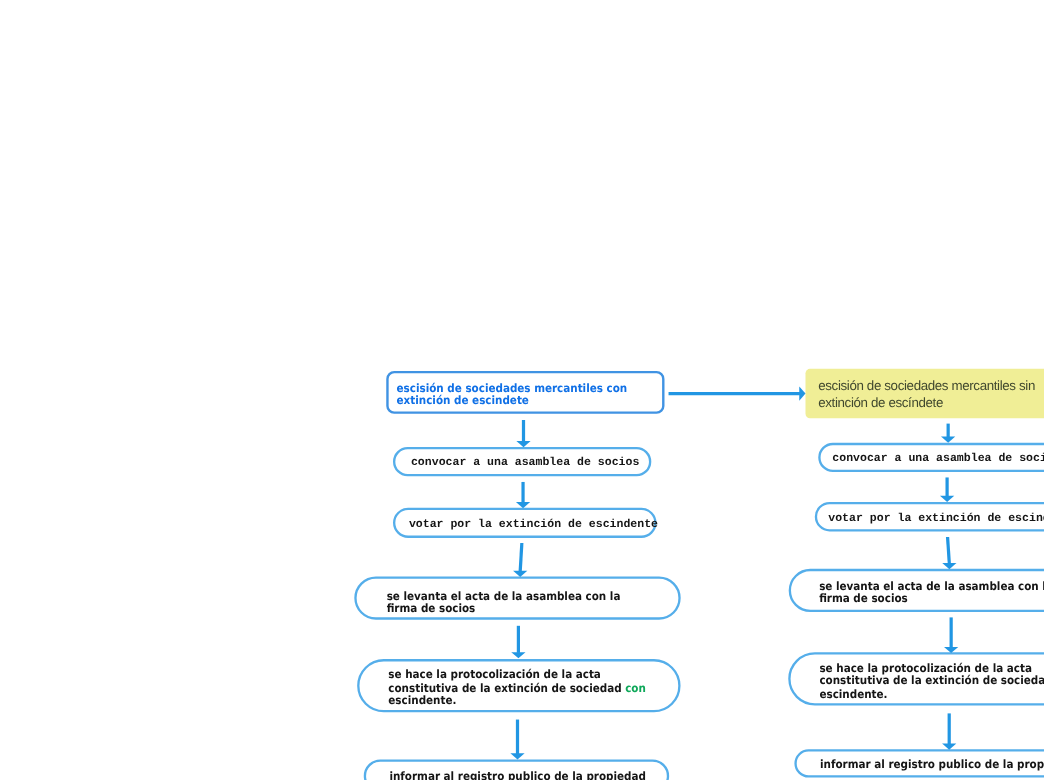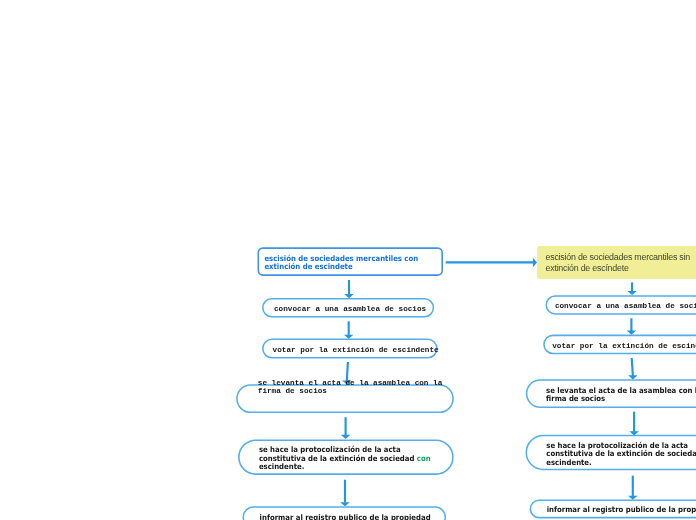--- a/index.html
+++ b/index.html
@@ -70,21 +70,21 @@
   </div>
 
   <div class="node" style="left:262px;top:298px;width:172.2px;height:19.5px;padding:0 7.6px 0 11.6px;">
     <span class="txt dark ctr">convocar a una asamblea de socios</span>
   </div>
 
   <div class="node" style="left:262px;top:338.5px;width:175.7px;height:20.1px;padding:0 8.6px 0 10.6px;">
     <span class="txt dark ctr">votar por la extinción de escindente</span>
   </div>
 
-  <div class="node" style="left:236.2px;top:377px;width:217.6px;height:17px;padding:0 21.6px;font-family:Liberation Mono, monospace;">
+  <div class="node" style="left:236.2px;top:392px;width:217.6px;height:17px;padding:0 21.6px;">
     <span class="txt dark">se levanta el acta de la asamblea con la
 firma de socios</span>
   </div>
 
   <div class="node" style="left:238.1px;top:439.4px;width:215.6px;height:35.5px;padding:0 20.8px;">
     <span class="txt dark"><span>se hace la protocolización de la acta
 constitutiva de la extinción de sociedad </span><span class="green">con</span><span>
 escindente.</span></span>
   </div>
 

